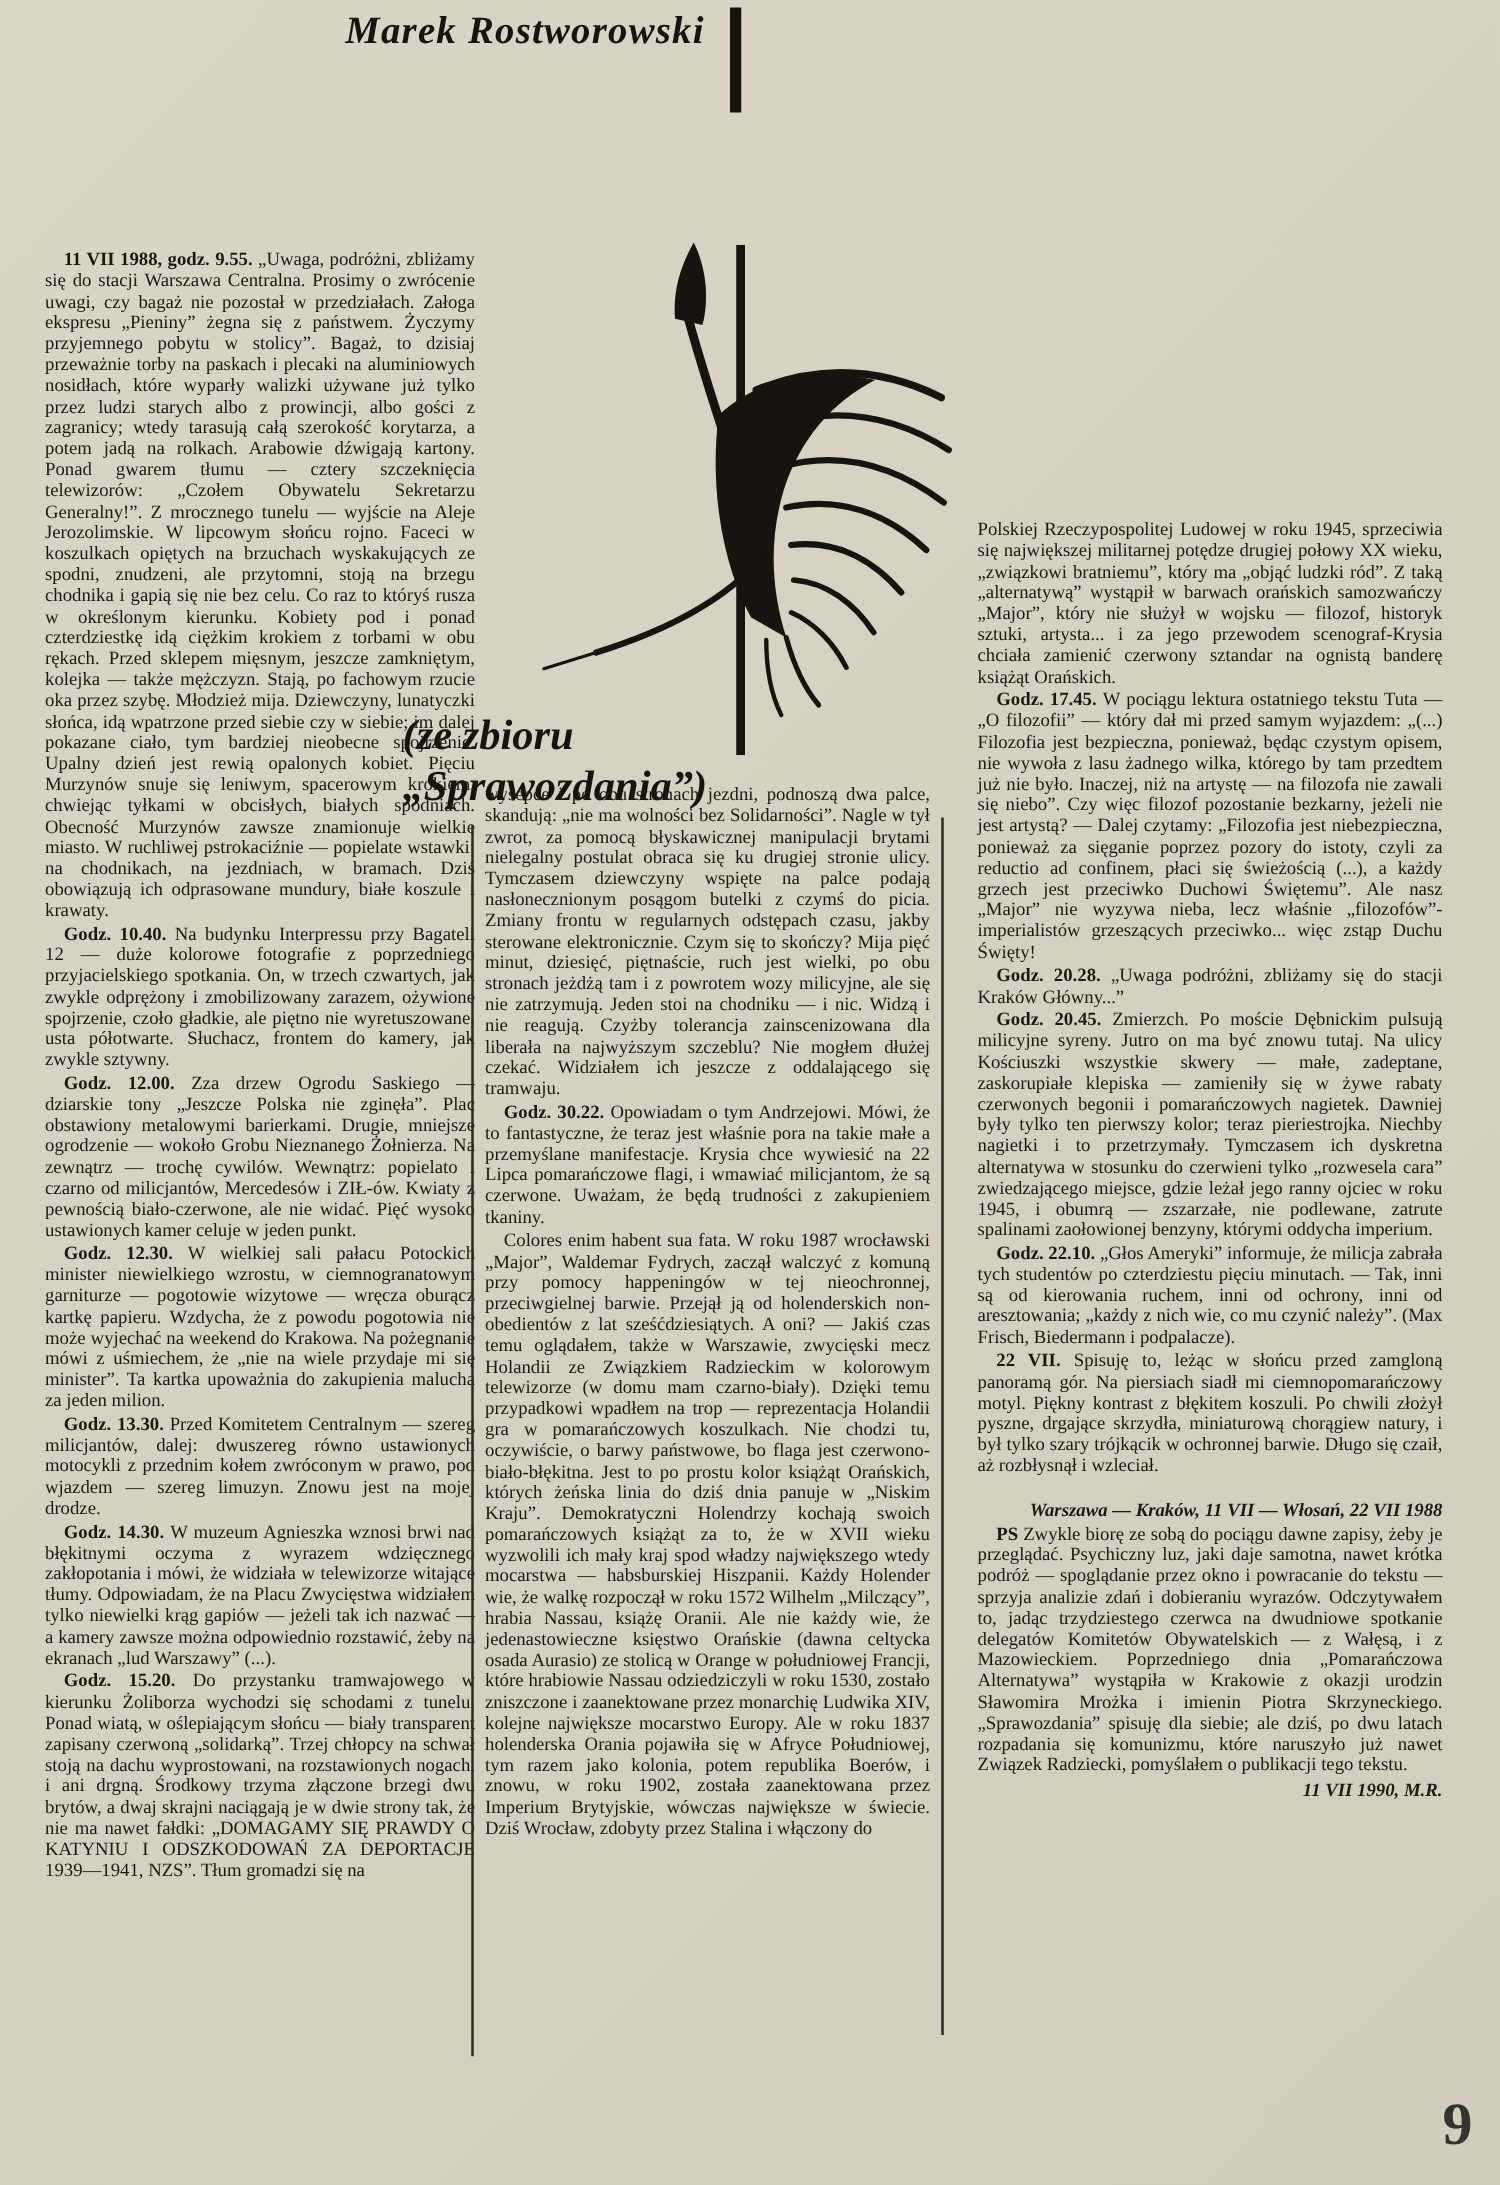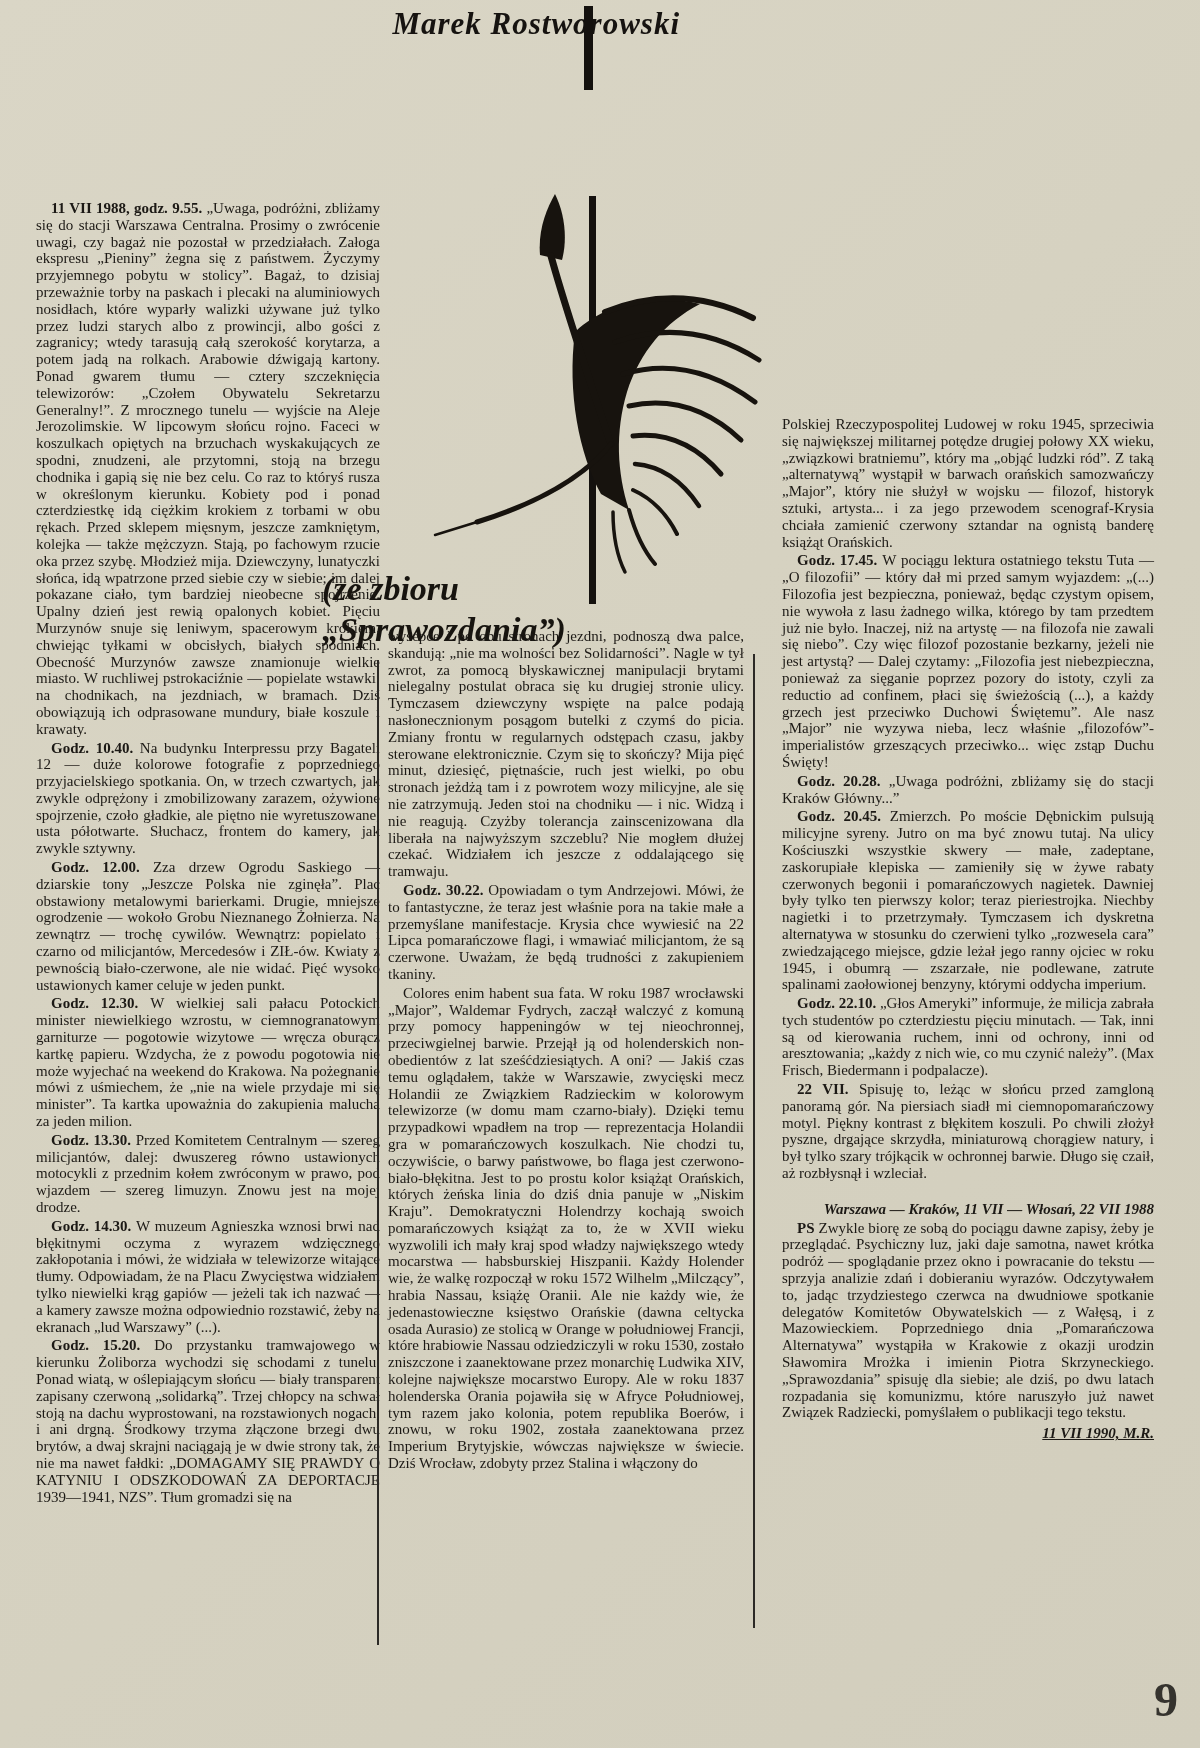--- a/index.html
+++ b/index.html
@@ -8,21 +8,21 @@
     position:relative;
     width:1200px;height:1748px;
     margin:0 auto;
     background:linear-gradient(135deg,#dad6c6 0%,#d6d2c1 45%,#d2cebd 100%);
     overflow:hidden;
     font-family:"Liberation Serif", serif;
     color:#1c1915;
   }
   .author{
     position:absolute;left:160px;top:6px;width:520px;
-    text-align:right;
+    text-align:center;
     font-size:31px;font-weight:bold;font-style:italic;
     letter-spacing:1px;color:#161310;
   }
   .vbar{position:absolute;background:#14110e;}
   .bar-top{left:584px;top:6px;width:9px;height:84px;}
   .bar-mid{left:589px;top:196px;width:7px;height:408px;}
   .title{
     position:absolute;left:20px;top:34px;width:1020px;
     text-align:center;
     font-size:84px;line-height:80px;
@@ -38,21 +38,21 @@
   }
   .col{
     position:absolute;
     font-size:15px;line-height:16.8px;
     text-align:justify;
   }
   .col p{margin:0 0 2px 0;text-align:justify;text-indent:15px;}
   .col p.noindent{text-indent:0;}
   .col p .lead{font-weight:bold;}
   .col p.signature{ text-align:right;font-style:italic;font-weight:bold;text-indent:0;margin-top:19px;}
-  .col p.dateline{ text-align:right;font-style:italic;font-weight:bold;text-indent:0;margin-top:4px;text-decoration:underline;}
+  .col p.dateline{ text-align:right;font-style:italic;font-weight:bold;text-indent:0;margin-top:4px;}
   .col-left{left:36px;top:200px;width:344px;}
   .col-middle{left:388px;top:628px;width:356px;}
   .col-right{left:782px;top:416px;width:372px;}
   .rule{position:absolute;background:#2c2a26;width:2px;}
   .rule-a{left:377px;top:660px;height:985px;}
   .rule-b{left:753px;top:654px;height:974px;}
   .illustration{position:absolute;left:415px;top:192px;width:350px;height:400px;}
   .page-number{
     position:absolute;left:1108px;top:1672px;width:70px;
     font-size:48px;font-weight:bold;color:#35332e;text-align:right;

